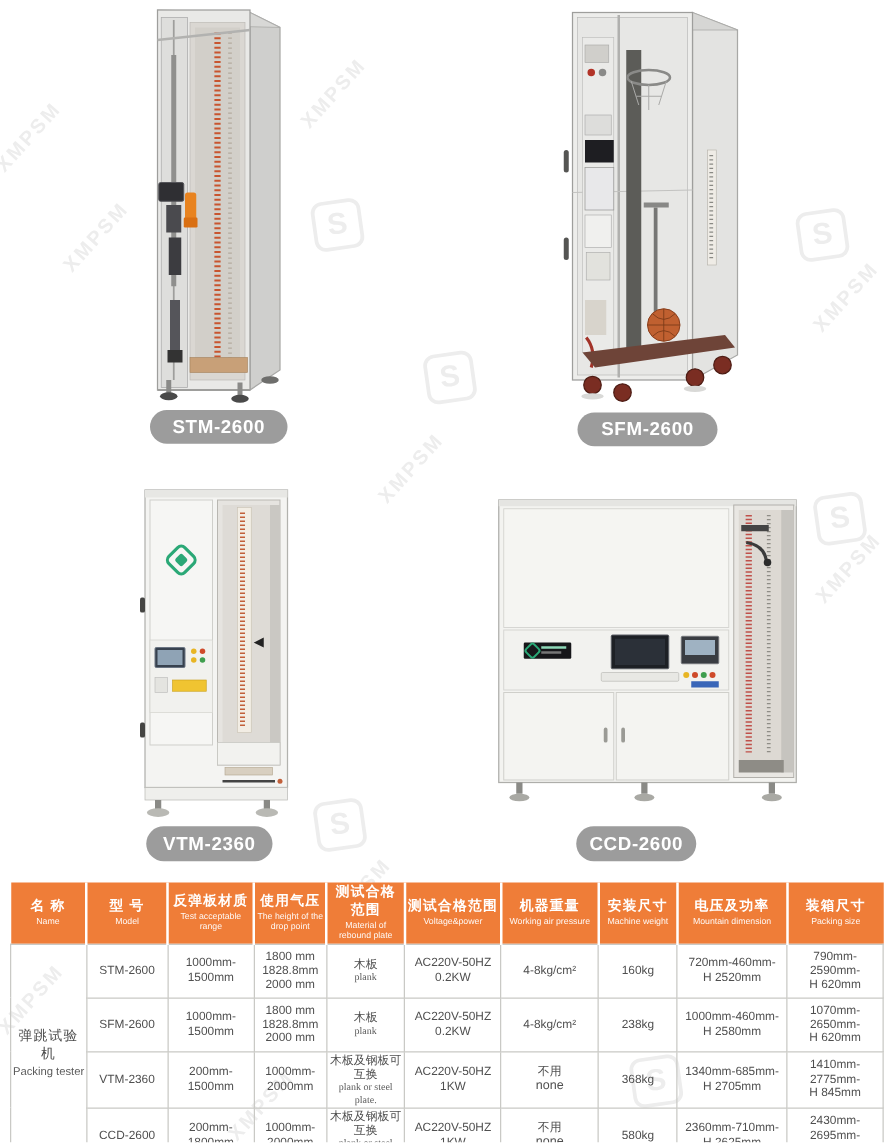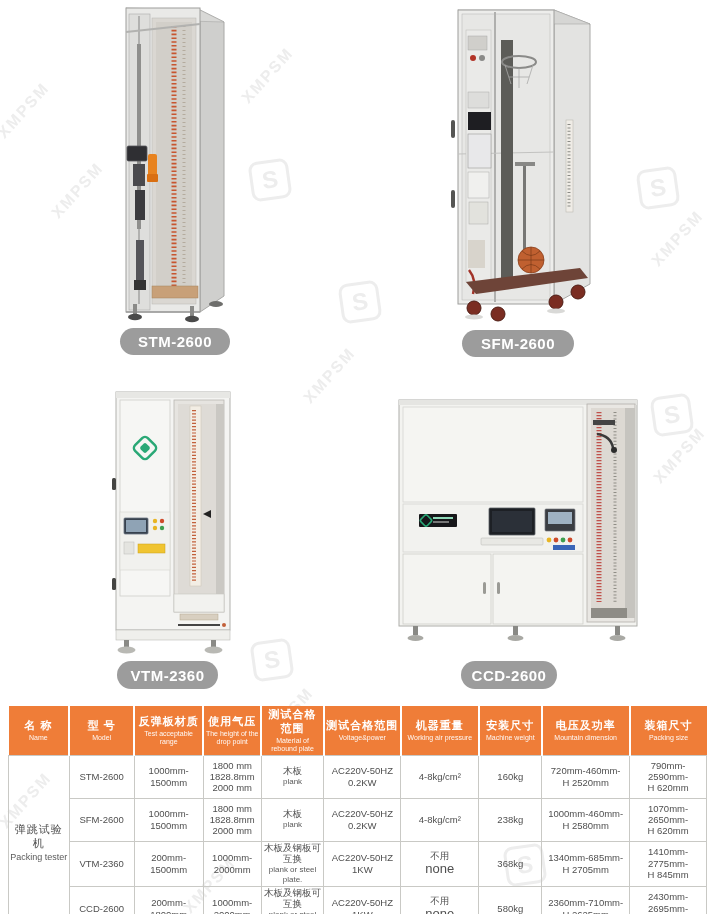--- a/index.html
+++ b/index.html
@@ -37,23 +37,23 @@
   .th-zh{font-size:11px;font-weight:bold;letter-spacing:1px;line-height:1.25;}
   .th-en{font-size:7px;font-weight:normal;color:rgba(255,255,255,.95);line-height:1.15;margin-top:1px;}
   .spec-table td{
     border:1px solid #c9c9c5;background:transparent;color:#4f4f4f;
     font-size:9.5px;text-align:center;vertical-align:middle;
     height:40px;padding:1px 1px;line-height:1.2;
   }
   .spec-table .pre{white-space:pre-line;}
   .cat-zh{font-size:11px;letter-spacing:1px;color:#4a4a4a;}
   .cat-en{font-size:9px;color:#5a5a5a;margin-top:2px;}
-  .mat-zh{font-size:9.5px;font-family:Liberation Serif, serif;}
-  .mat-en{font-size:8px;color:#5a5a5a;}
-  .air-en{font-size:13px;}
+  .mat-zh{font-size:9.5px;}
+  .mat-en{font-size:8px;color:#5a5a5a;font-family:Liberation Serif, serif;}
+  .air-en{font-size:10px;}
 </style>
 </head>
 <body>
 
 <div class="page">
 
   <div class="wm wm-text" style="left:-6px;top:130px">XMPSM</div>
   <div class="wm wm-text" style="left:48px;top:210px">XMPSM</div>
   <div class="wm wm-text" style="left:238px;top:95px">XMPSM</div>
   <div class="wm wm-logo" style="left:250px;top:160px">S</div>

